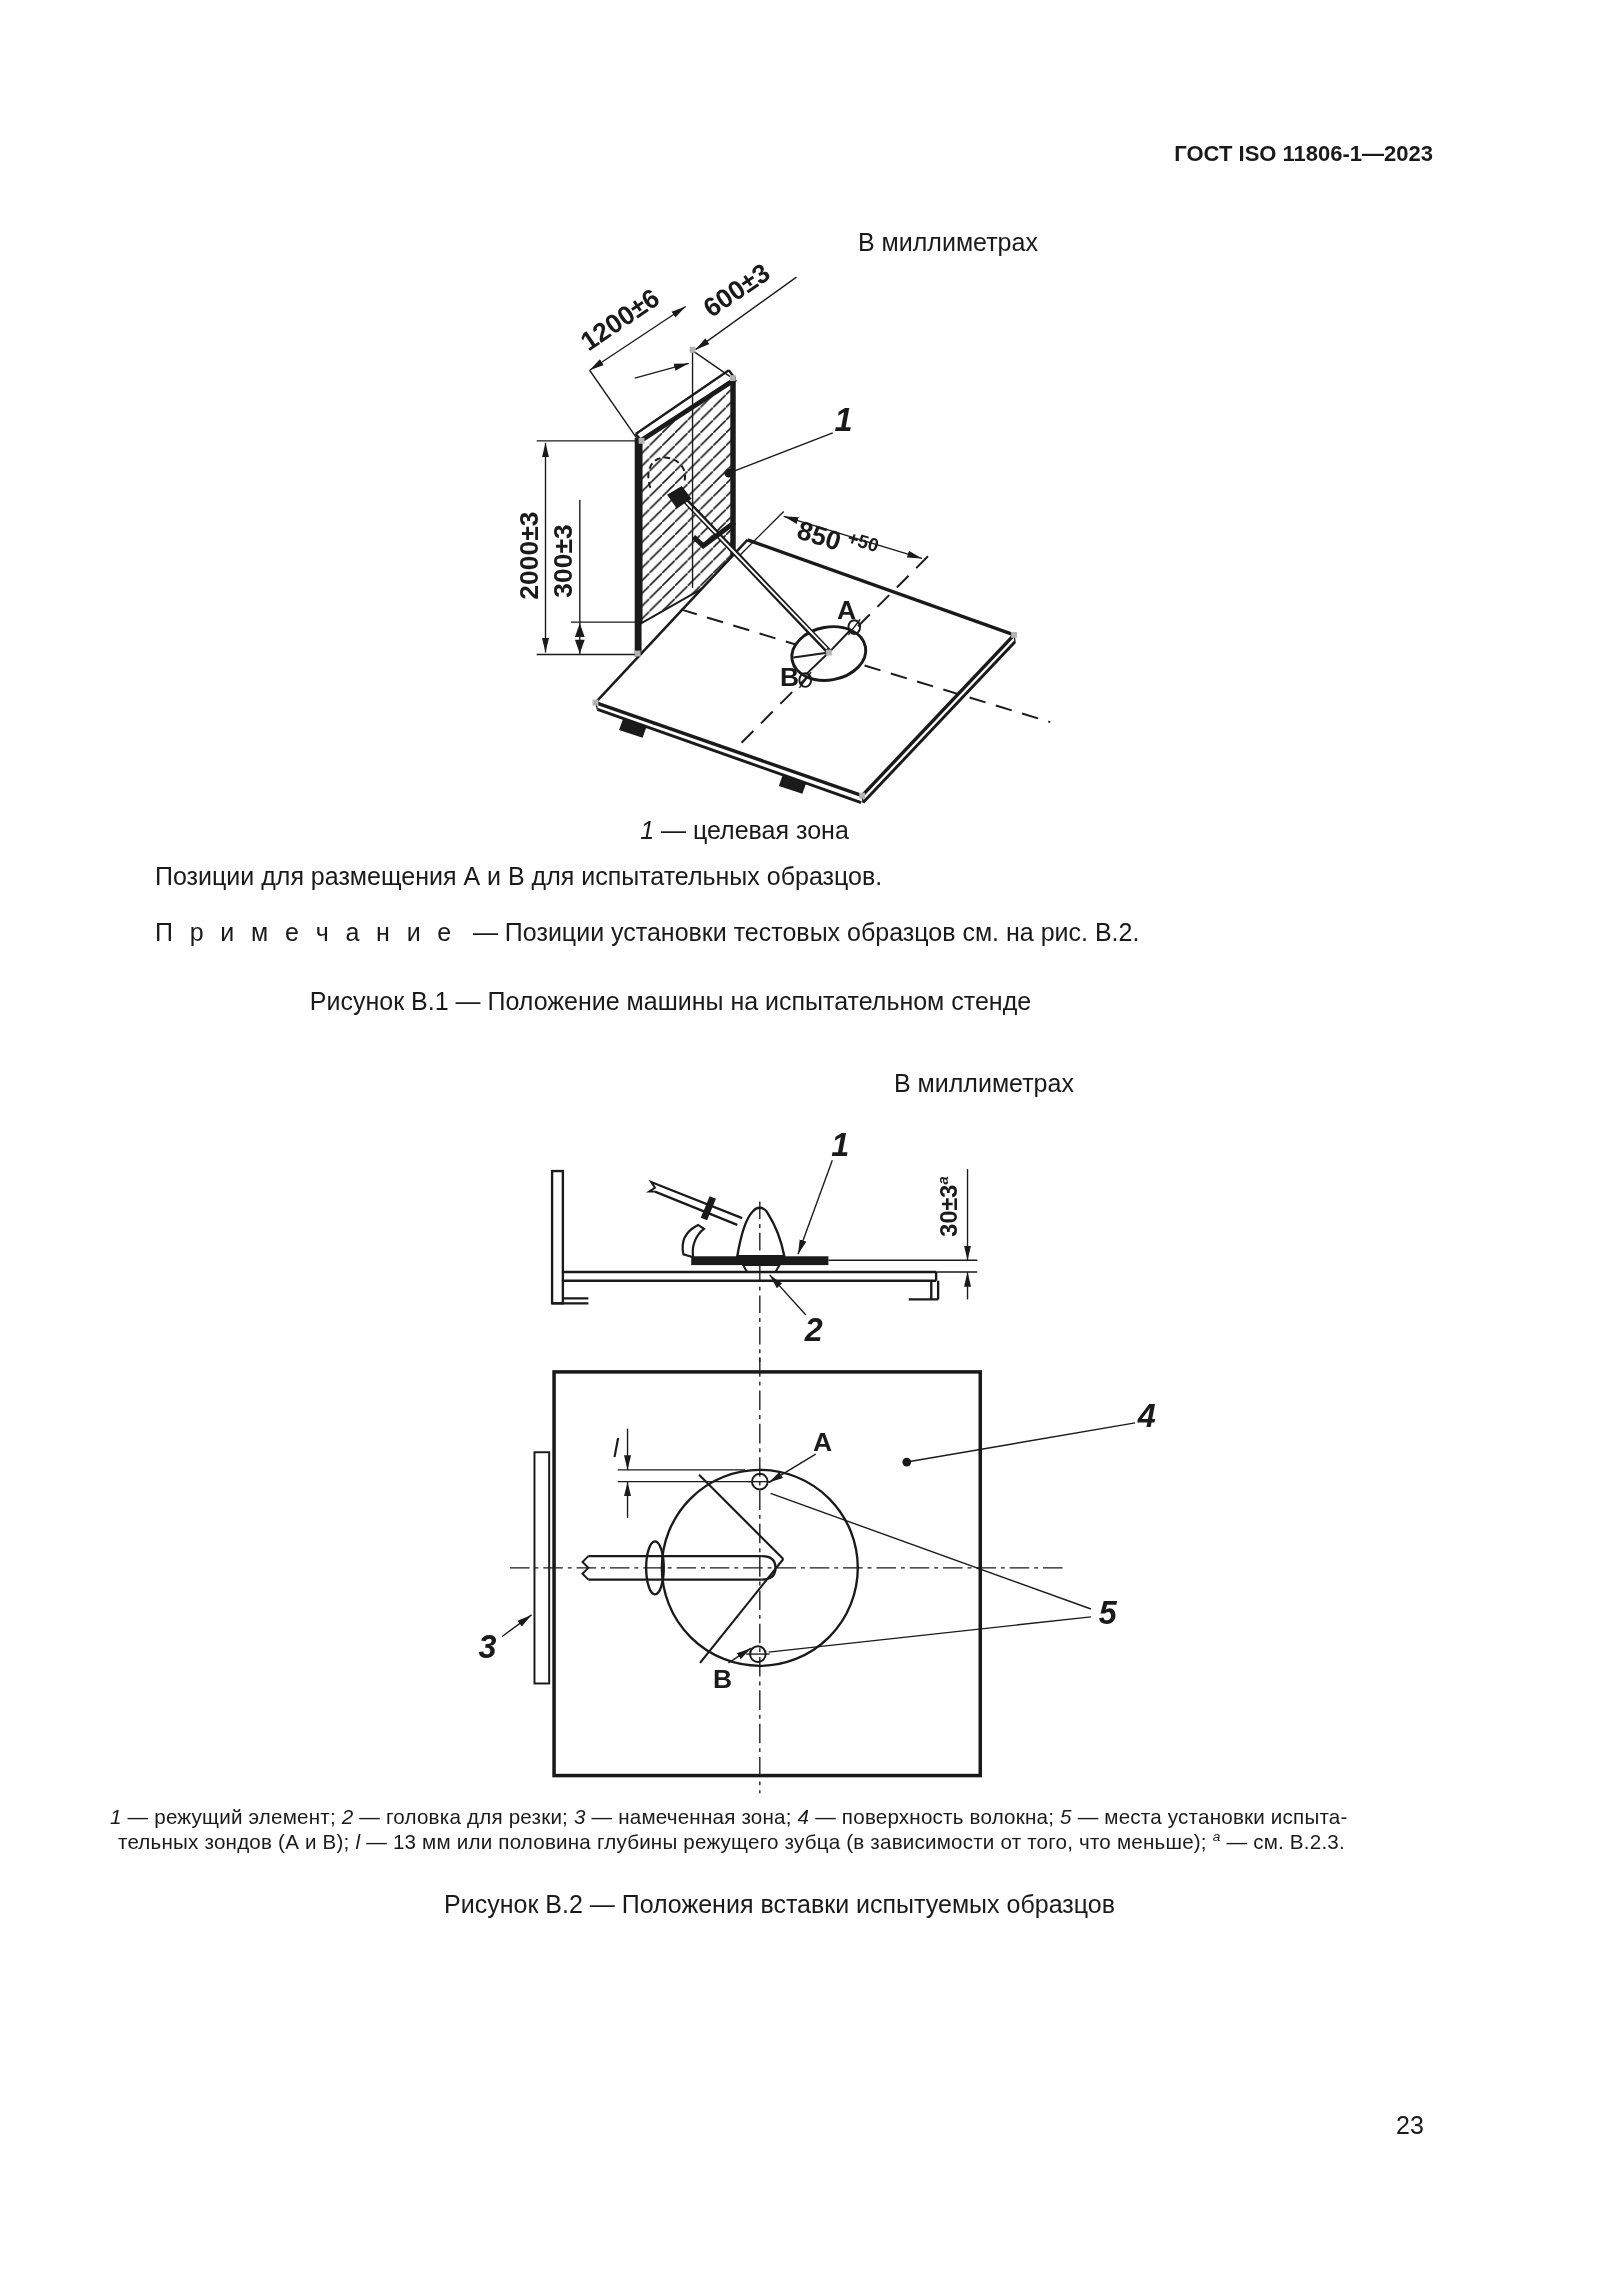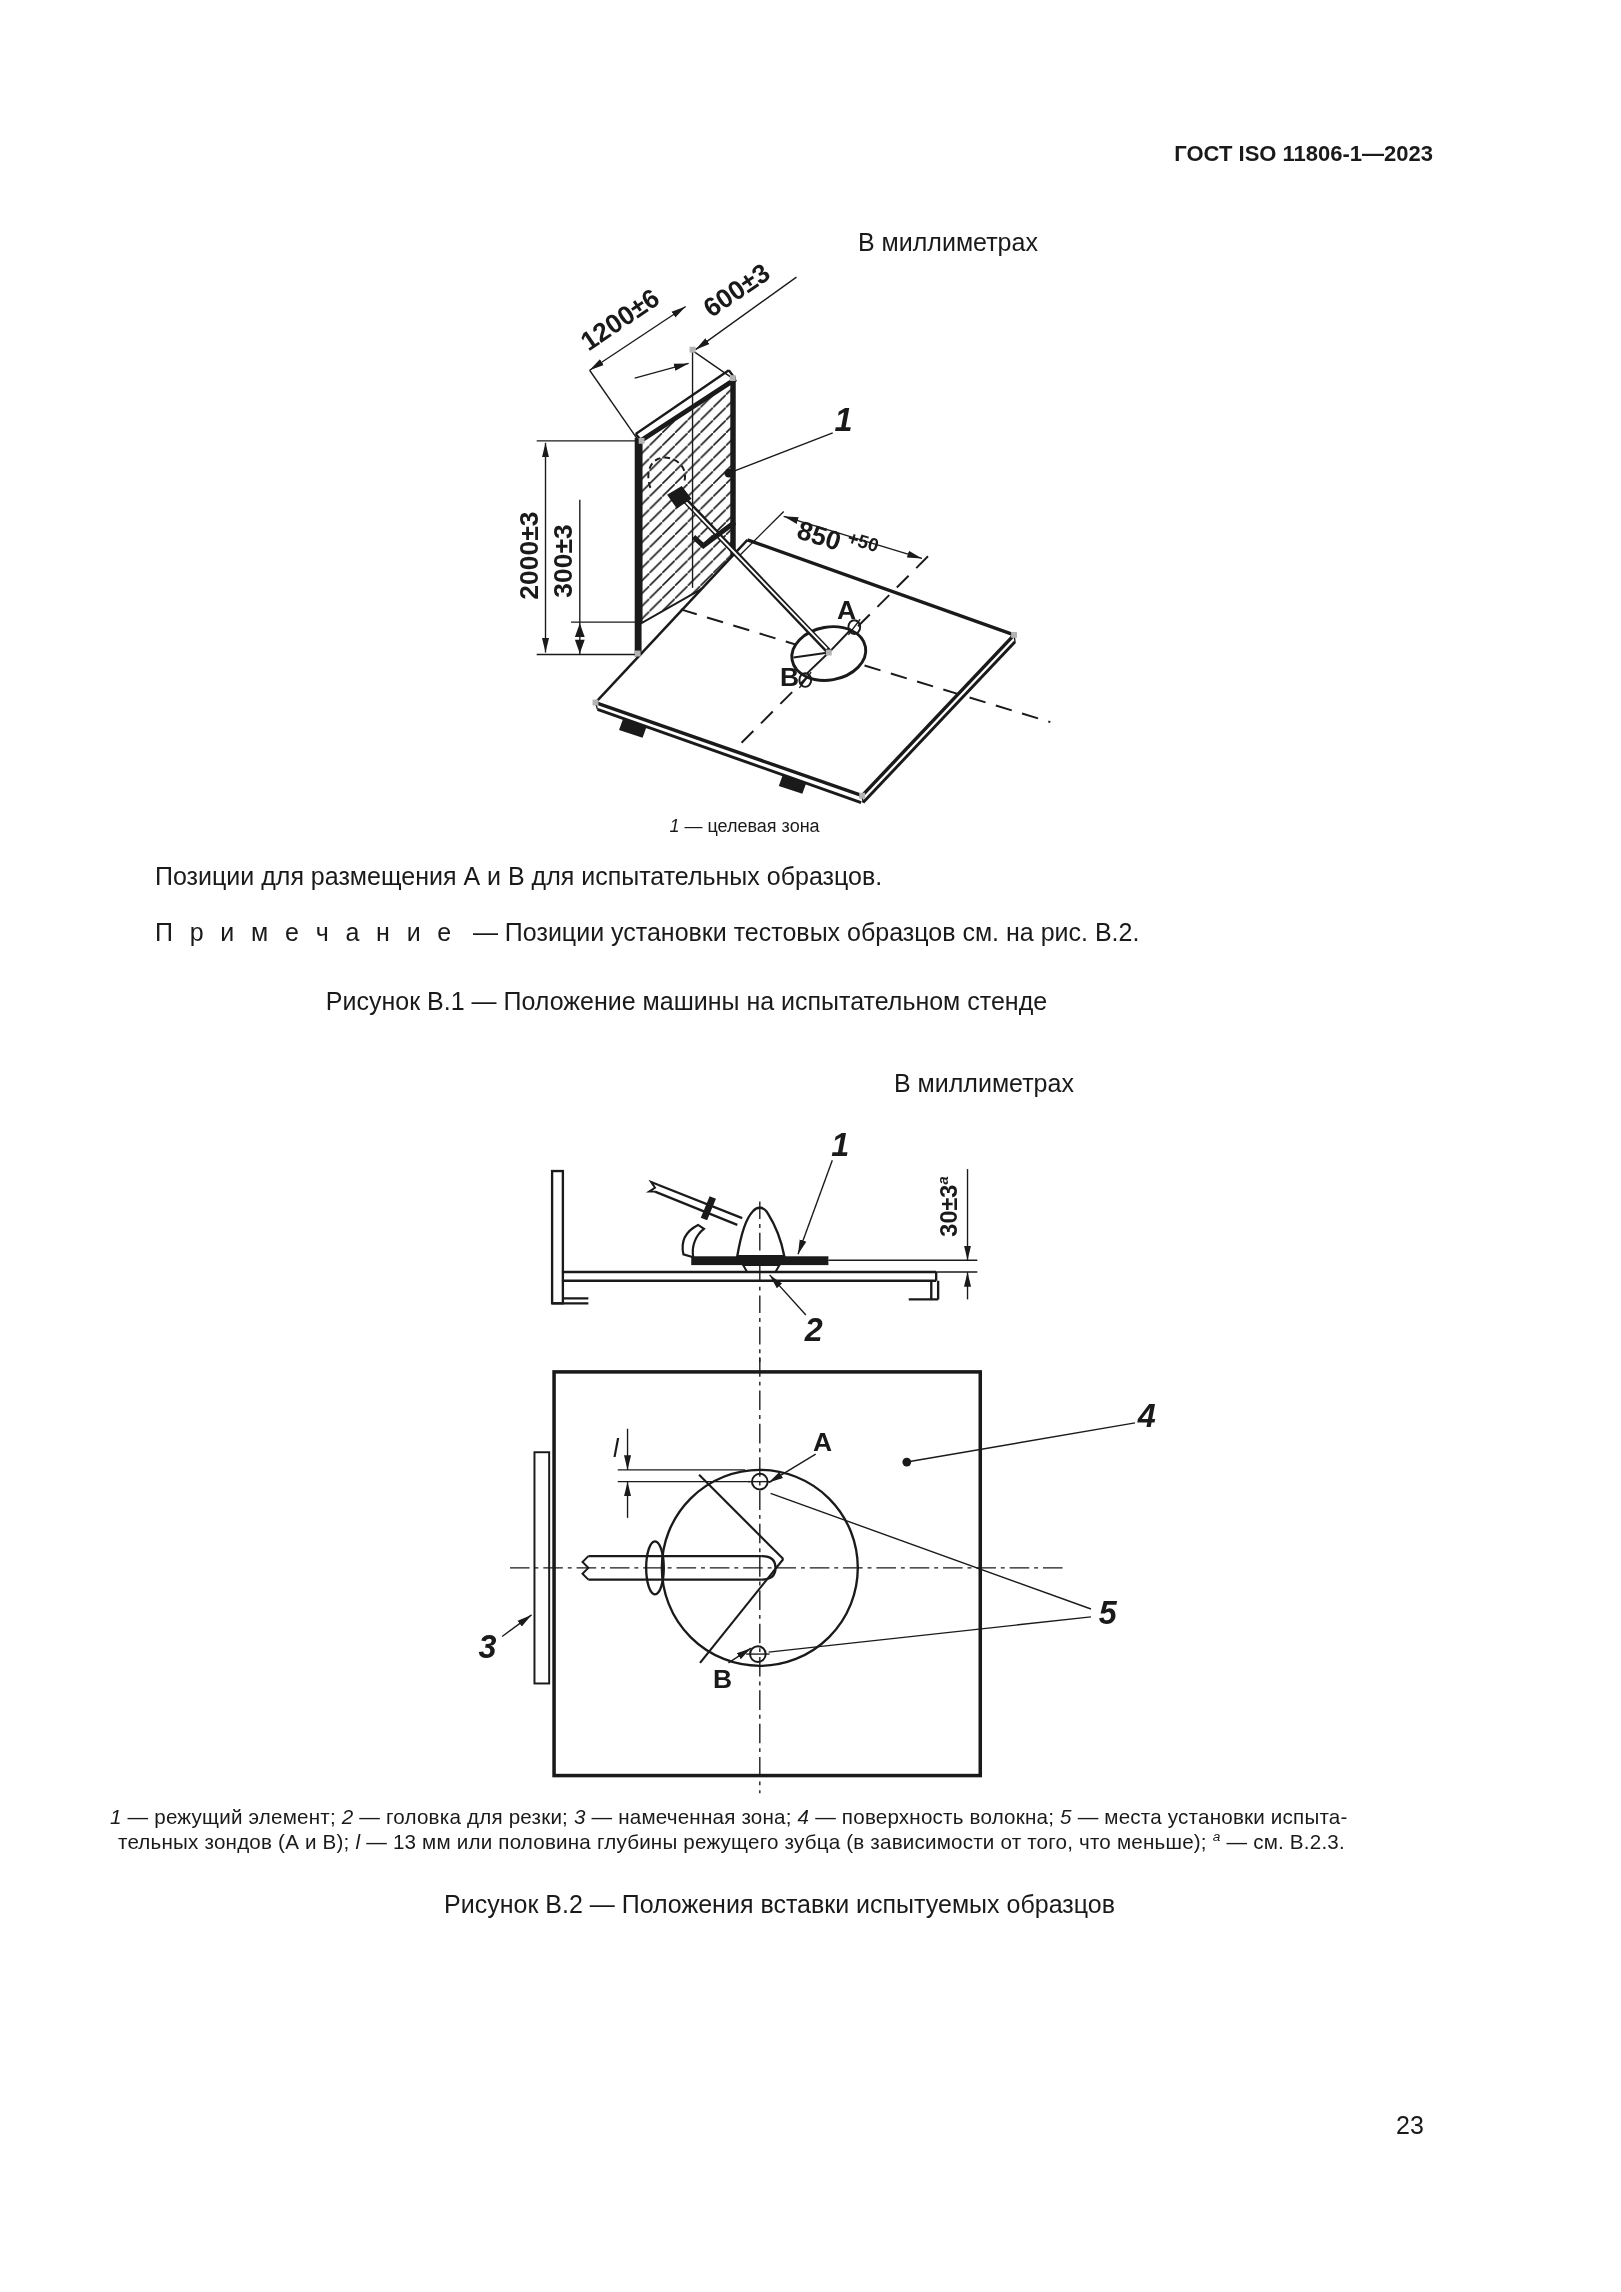--- a/index.html
+++ b/index.html
@@ -8,21 +8,21 @@
     width:1621px;height:2293px;
     background:#ffffff;
     font-family:"Liberation Sans", sans-serif;
     color:#1a1a1a;
     overflow:hidden;
     margin:0 auto;
   }
   .abs{position:absolute;}
   .hdr{font-weight:bold;font-size:22px;}
   .body-text{font-size:25px;}
-  .small-text{font-size:18px;}
+  .small-text{font-size:25px;}
   .legend-text{font-size:20.6px;letter-spacing:0.2px;margin-left:6px;}
   .center{text-align:center;}
   .it{font-style:italic;}
   .sup{font-size:13.7px;vertical-align:super;font-style:italic;}
   .note-label{letter-spacing:4.9px;}
   svg text{fill:#1a1a1a;font-family:"Liberation Sans", sans-serif;}
   svg .ln{stroke:#1a1a1a;fill:none;}
   svg .thin{stroke-width:1.4;}
   svg .med{stroke-width:2.4;}
   svg .thick{stroke-width:3.6;}
@@ -160,21 +160,21 @@
     <span class="it">1</span><span> — целевая зона</span>
   </div>
 
   <div class="abs body-text" style="left:155px;top:862px;">Позиции для размещения А и В для испытательных образцов.</div>
 
   <div class="abs body-text" style="left:155px;top:918px;">
     <span class="note-label">П р и м е ч а н и е</span>
     <span style="margin-left:9.8px;">— Позиции установки тестовых образцов см. на рис. В.2.</span>
   </div>
 
-  <div class="abs body-text center" style="left:157px;top:987px;width:1059px;">Рисунок В.1 — Положение машины на испытательном стенде</div>
+  <div class="abs body-text center" style="left:141px;top:987px;width:1059px;">Рисунок В.1 — Положение машины на испытательном стенде</div>
 
   <div class="abs body-text" style="left:894px;top:1069px;">В миллиметрах</div>
 
   <svg class="abs" style="left:451px;top:1125px;" width="745" height="678" viewBox="460 1148 760 692">
     <defs>
       <marker id="arrB" markerWidth="16" markerHeight="10" refX="15" refY="5" orient="auto-start-reverse" markerUnits="userSpaceOnUse">
         <path d="M0,1.4 L15,5 L0,8.6 Z" fill="#1a1a1a"></path>
       </marker>
     </defs>
 

